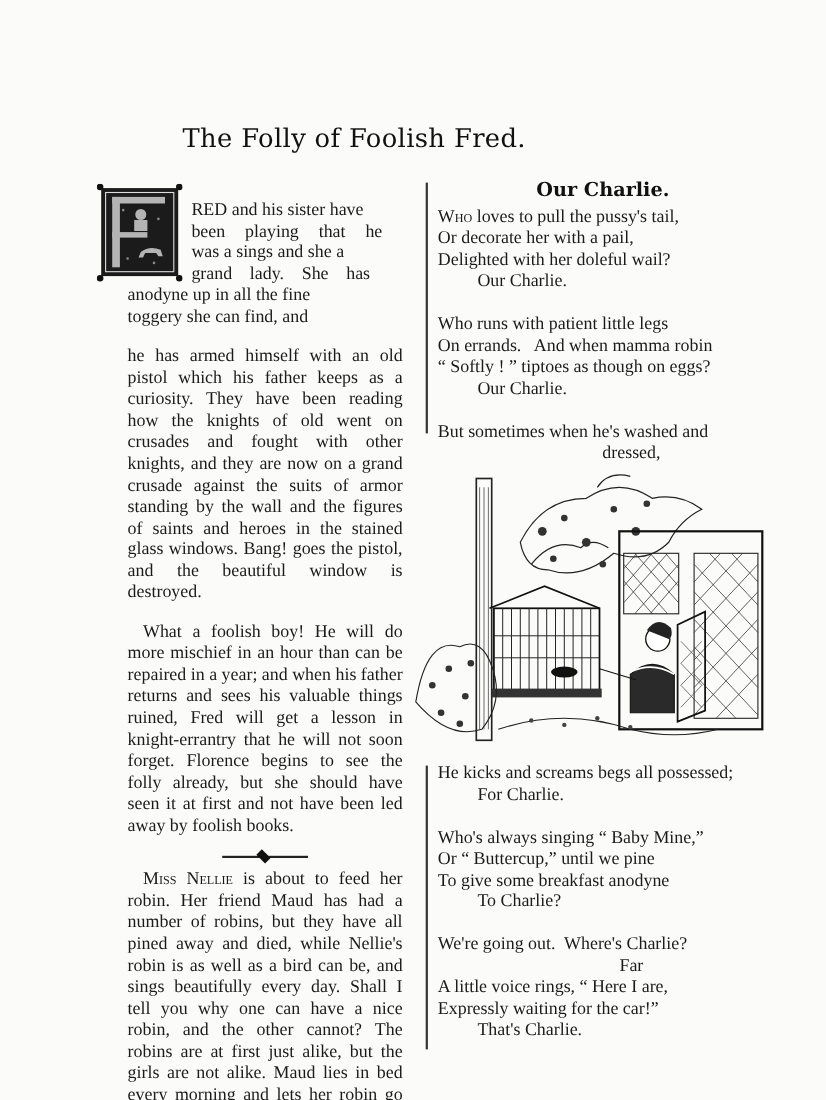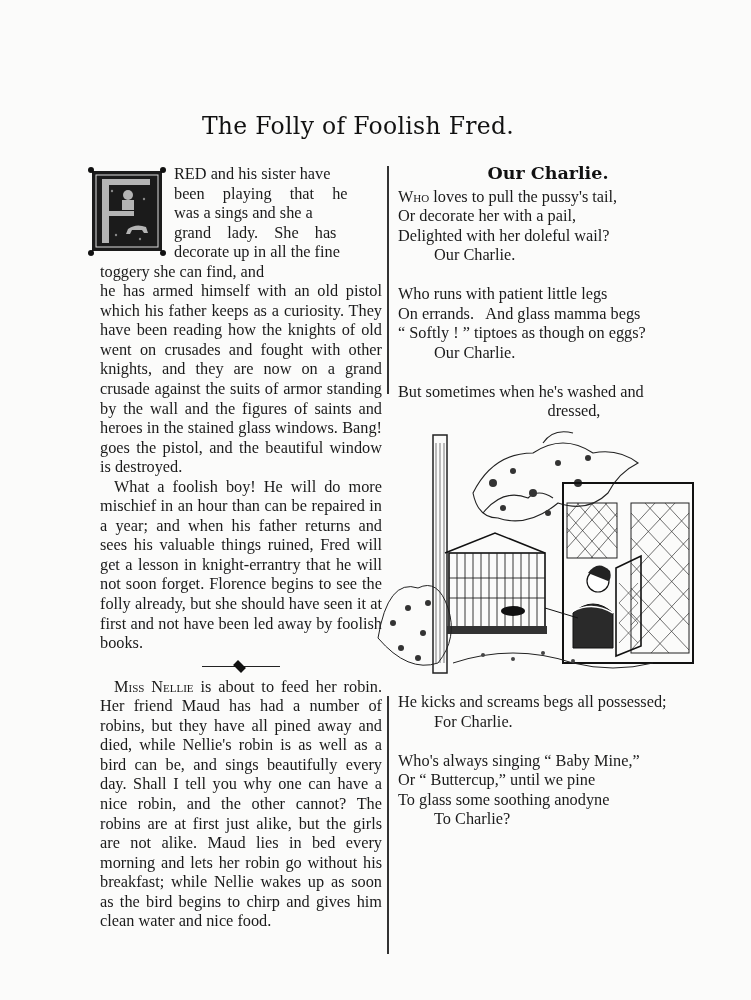--- a/index.html
+++ b/index.html
@@ -2,27 +2,27 @@
 <html><head>
 <meta charset="utf-8">
 <style>
   html, body { margin:0; padding:0; }
   body {
     width:751px; height:1000px; background:#fbfbfa; position:relative; overflow:hidden;
     font-family:"DejaVu Serif","Liberation Serif",serif; color:#1a1a1a;
   }
   .page-title {
     position:absolute; top:112px; left:0; width:644px; text-align:center;
-    font-size:23.5px; letter-spacing:0.3px; font-family:"DejaVu Serif",serif; color:#111;padding-left:36px;
+    font-size:23.5px; letter-spacing:0.3px; font-family:"DejaVu Serif",serif; color:#111;
   }
   .col-left {
     position:absolute; left:100px; top:164px; width:282px;
     font-family:"Liberation Serif",serif; font-size:16.3px; line-height:19.55px;
   }
-  .col-left p { margin:0; text-align:justify; }
+  .col-left p { margin:16px; text-align:justify; }
   .indent { text-indent:14px; }
   .dropcap {
     float:left; width:78px; height:88px; margin:3px 8px 0 -12px; position:relative;
   }
   .divider {
     position:absolute; left:387px; width:1.5px; background:#333;
   }
   .section-title {
     font-family:"DejaVu Serif",serif; font-size:17.5px; text-align:center; margin:0; color:#111;
   }
@@ -73,21 +73,21 @@
           <circle cx="3" cy="86" r="3"></circle>
           <circle cx="75" cy="86" r="3"></circle>
         </g>
     </svg>
   </div>
   <p>
     <span class="poem-line" style="white-space:normal;">RED and his sister have</span>
     <span class="poem-line" style="white-space:normal;word-spacing:14px;">been playing that he</span>
     <span class="poem-line" style="white-space:normal;">was a sings and she a</span>
     <span class="poem-line" style="white-space:normal;word-spacing:12px;">grand lady. She has</span>
-    <span class="poem-line" style="white-space:normal;">decorate up in all the fine</span>
+    <span class="poem-line" style="white-space:normal;">anodyne up in all the fine</span>
     <span class="poem-line" style="white-space:normal;">toggery she can find, and</span>
   </p>
   <p style="clear:both;">he has armed himself with an old pistol which his father keeps as a curiosity. They have been reading how the knights of old went on crusades and fought with other knights, and they are now on a grand crusade against the suits of armor standing by the wall and the figures of saints and heroes in the stained glass windows. Bang! goes the pistol, and the beautiful window is destroyed.</p>
   <p class="indent">What a foolish boy! He will do more mischief in an hour than can be repaired in a year; and when his father returns and sees his valuable things ruined, Fred will get a lesson in knight-errantry that he will not soon forget. Florence begins to see the folly already, but she should have seen it at first and not have been led away by foolish books.</p>
 
   <div class="ornament">
     <div class="line"></div>
       <div class="diamond"></div>
   </div>
   <p class="indent" style="margin-top:4px;">
@@ -100,21 +100,21 @@
 
   <div class="stanza">
     <span class="poem-line"><span class="sc">Who</span><span> loves to pull the pussy's tail,</span></span>
     <span class="poem-line">Or decorate her with a pail,</span>
     <span class="poem-line">Delighted with her doleful wail?</span>
     <span class="poem-line refrain">Our Charlie.</span>
   </div>
 
   <div class="stanza">
     <span class="poem-line">Who runs with patient little legs</span>
-    <span class="poem-line" style="white-space:pre;">On errands.   And glass mamma begs</span>
+    <span class="poem-line" style="white-space:pre;">On errands.   And when mamma robin</span>
     <span class="poem-line">“ Softly ! ” tiptoes as though on eggs?</span>
     <span class="poem-line refrain">Our Charlie.</span>
   </div>
 
   <div>
     <span class="poem-line">But sometimes when he's washed and</span>
     <span class="poem-line refrain2">dressed,</span>
   </div>
 </div>
 
@@ -211,16 +211,23 @@
 </div>
 
 <div class="col-right" style="top:692px;">
   <div class="stanza">
     <span class="poem-line">He kicks and screams begs all possessed;</span>
     <span class="poem-line refrain">For Charlie.</span>
   </div>
   <div class="stanza">
     <span class="poem-line">Who's always singing “ Baby Mine,”</span>
     <span class="poem-line">Or “ Buttercup,” until we pine</span>
-    <span class="poem-line">To glass some soothing anodyne</span>
+    <span class="poem-line">To give some breakfast anodyne</span>
     <span class="poem-line refrain">To Charlie?</span>
   </div>
+  <div>
+    <span class="poem-line" style="white-space:pre;">We're going out.  Where's Charlie?</span>
+    <span class="poem-line refrain2">Far</span>
+    <span class="poem-line">A little voice rings, “ Here I are,</span>
+    <span class="poem-line">Expressly waiting for the car!”</span>
+    <span class="poem-line refrain">That's Charlie.</span>
+  </div>
 </div>
 
 </body></html>

